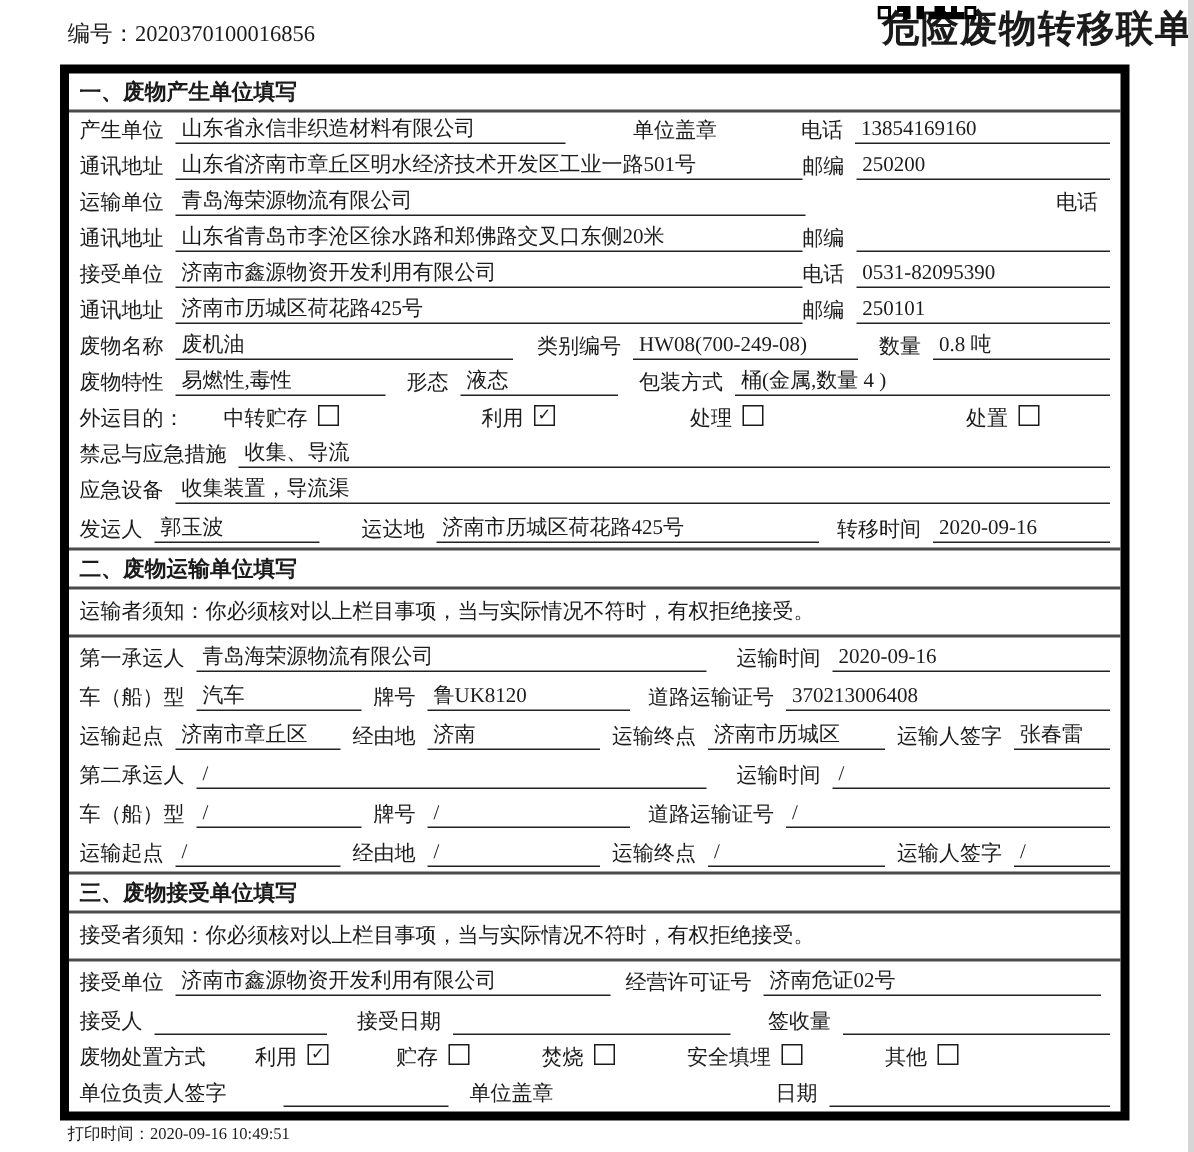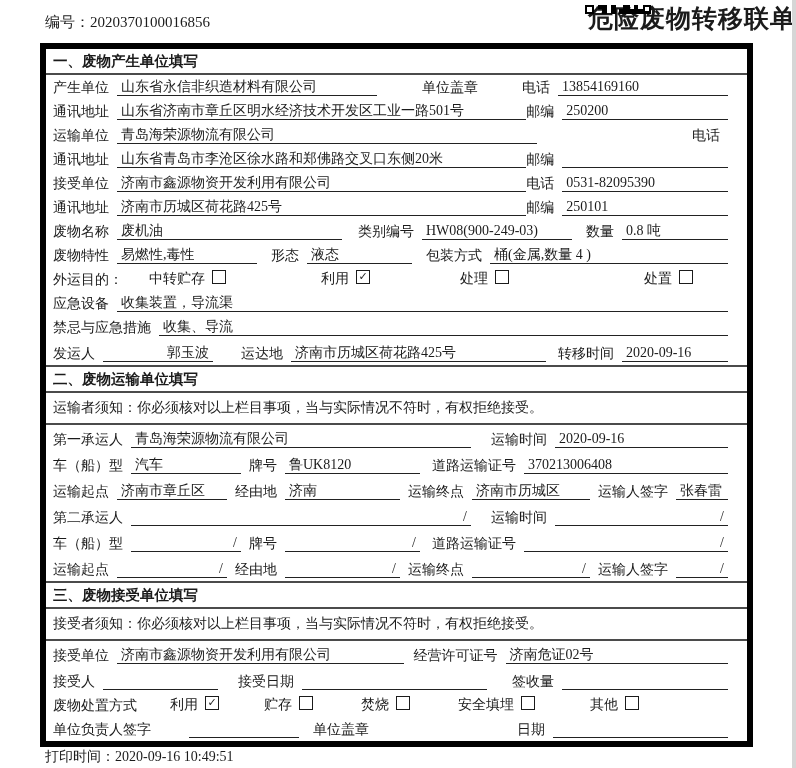--- a/index.html
+++ b/index.html
@@ -12,40 +12,40 @@
              font-size:25px;font-weight:bold;letter-spacing:1px;
              font-family:Liberation Sans, sans-serif;}
   .qr{position:absolute;left:585px;top:0;}
   .form-table{position:absolute;left:40px;top:43px;width:713px;border:6px solid #000000;
               background:#fff;box-sizing:border-box;}
   .sec-title{font-weight:bold;font-size:14.5px;padding:3px 7px 2px 7px;height:19px;
              border-bottom:2px solid #4b4b4b;
              font-family:"Liberation Sans","DejaVu Sans",sans-serif;}
   .sec-title.mid{border-top:2px solid #4b4b4b;}
   .notice-row{font-size:14px;padding:6px 7px 4px 7px;height:20px;border-bottom:2px solid #4b4b4b;}
-  .row{display:flex;align-items:flex-end;padding:0 19px 3px 7px;height:24px;
+  .row{display:flex;align-items:flex-end;padding:0 7px 3px 7px;height:24px;
        font-size:14px;white-space:nowrap;box-sizing:border-box;}
   .row26{height:26px;}
   .lbl{margin-right:8px;line-height:1.15;}
   .uv{border-bottom:1px solid #222;padding:0 4px;line-height:1.15;min-height:16px;box-sizing:border-box;}
-  .ctr{text-align:right;}
+  .ctr{text-align:left;}
   .fill{flex:1;}
   .opt{display:inline-flex;align-items:flex-start;}
   .cbx{display:inline-block;width:12px;height:12px;border:1px solid #1b1b1b;margin-left:7px;
        font-size:11px;line-height:12px;text-align:center;font-family:"DejaVu Sans",sans-serif;}
   .w105{width:105px}.w110{width:110px}.w115{width:115px}.w118{width:118px}
   .w135{width:135px}.w140{width:140px}.w150{width:150px}.w170{width:170px}.w185{width:185px}
   .w225{width:225px}.w255{width:255px}.w260{width:260px}.w290{width:290px}.w340{width:340px}
   .w420{width:420px}
   .ml8{margin-left:8px}.ml10{margin-left:10px}.ml12{margin-left:12px}.ml14{margin-left:14px}
   .ml16{margin-left:16px}.ml18{margin-left:18px}.ml20{margin-left:20px}.ml25{margin-left:25px}
   .ml28{margin-left:28px}.ml30{margin-left:30px}.ml45{margin-left:45px}.ml48{margin-left:48px}
   .ml55{margin-left:55px}.ml90{margin-left:90px}.ml95{margin-left:95px}
   .ml135{margin-left:135px}.ml140{margin-left:140px}.ml-auto{margin-left:auto}
-  .print-line{position:absolute;left:45px;top:748px;font-size:14px;white-space:nowrap;}
+  .print-line{position:absolute;left:45px;top:748px;font-size:11px;white-space:nowrap;}
 </style>
 </head>
 <body>
 
 <div class="page">
 
   <div class="doc-header">
     <div class="serial">
       <span>编号：</span><span>2020370100016856</span>
     </div>
@@ -109,21 +109,21 @@
       <span class="lbl">通讯地址</span>
       <span class="uv w420">济南市历城区荷花路425号</span>
       <span class="lbl ml-auto">邮编</span>
       <span class="uv w170">250101</span>
     </div>
 
     <div class="row">
       <span class="lbl">废物名称</span>
       <span class="uv w225">废机油</span>
       <span class="lbl ml16">类别编号</span>
-      <span class="uv w150">HW08(900-249-03)</span>
+      <span class="uv w150">HW08(700-249-08)</span>
       <span class="lbl ml14">数量</span>
       <span class="uv fill">0.8 吨</span>
     </div>
 
     <div class="row">
       <span class="lbl">废物特性</span>
       <span class="uv w140">易燃性,毒性</span>
       <span class="lbl ml14">形态</span>
       <span class="uv w105">液态</span>
       <span class="lbl ml14">包装方式</span>
@@ -145,27 +145,27 @@
         <span class="cbx"></span>
       </span>
       <span class="opt ml135">
         <span>处置</span>
         <span class="cbx"></span>
       </span>
     </div>
 
 
     <div class="row">
+      <span class="lbl">禁忌与应急措施</span>
+      <span class="uv fill">收集、导流</span>
+    </div>
+
+    <div class="row">
       <span class="lbl">应急设备</span>
       <span class="uv fill">收集装置，导流渠</span>
-    </div>
-
-    <div class="row">
-      <span class="lbl">禁忌与应急措施</span>
-      <span class="uv fill">收集、导流</span>
     </div>
 
     <div class="row row26">
       <span class="lbl">发运人</span>
       <span class="uv w110 ctr">郭玉波</span>
       <span class="lbl ml28">运达地</span>
       <span class="uv w255">济南市历城区荷花路425号</span>
       <span class="lbl ml12">转移时间</span>
       <span class="uv fill">2020-09-16</span>
     </div>

